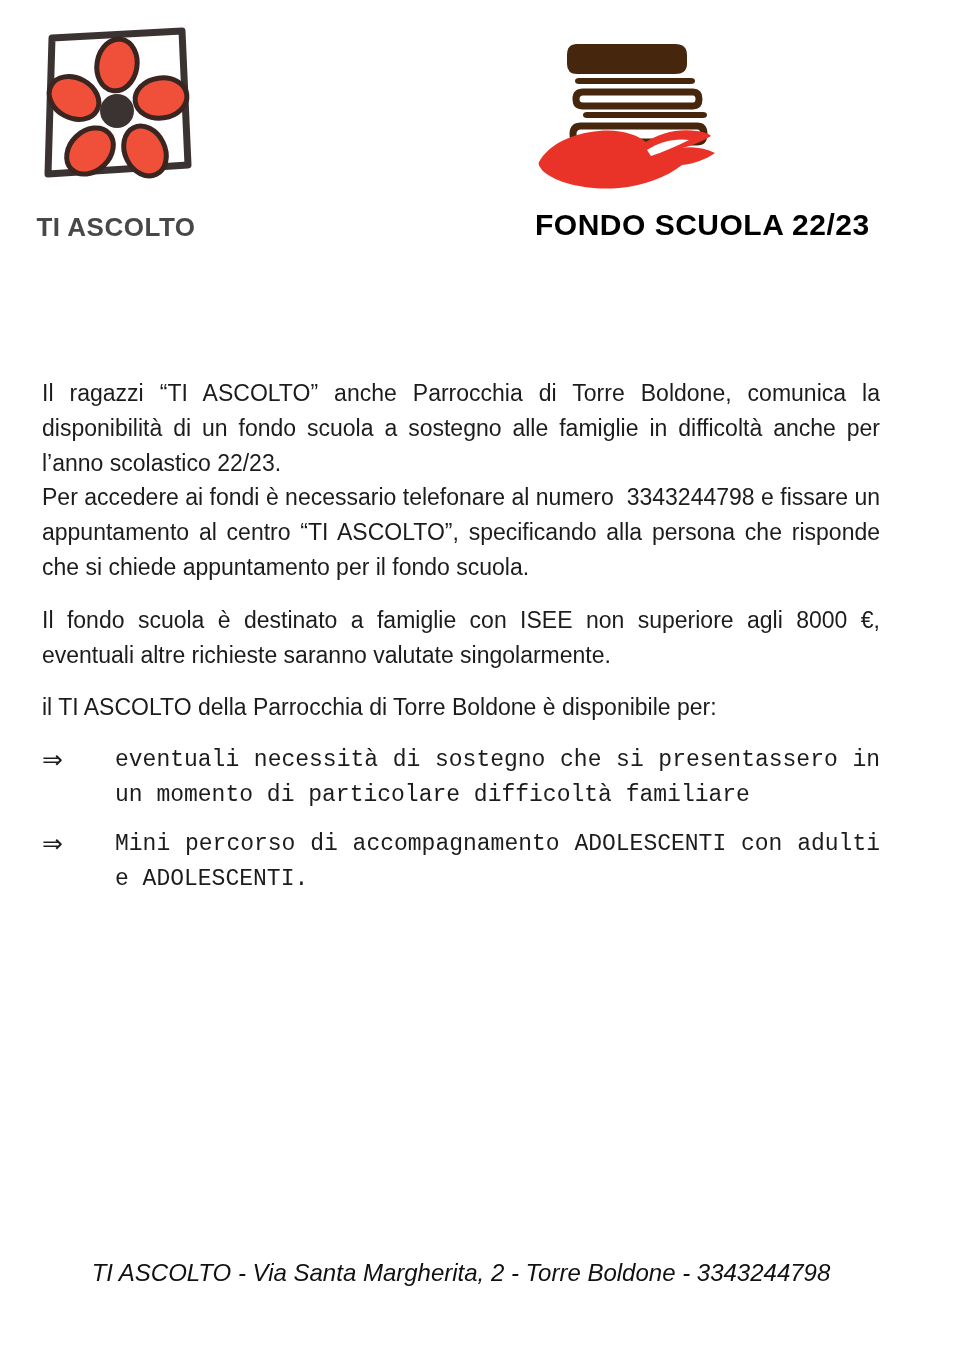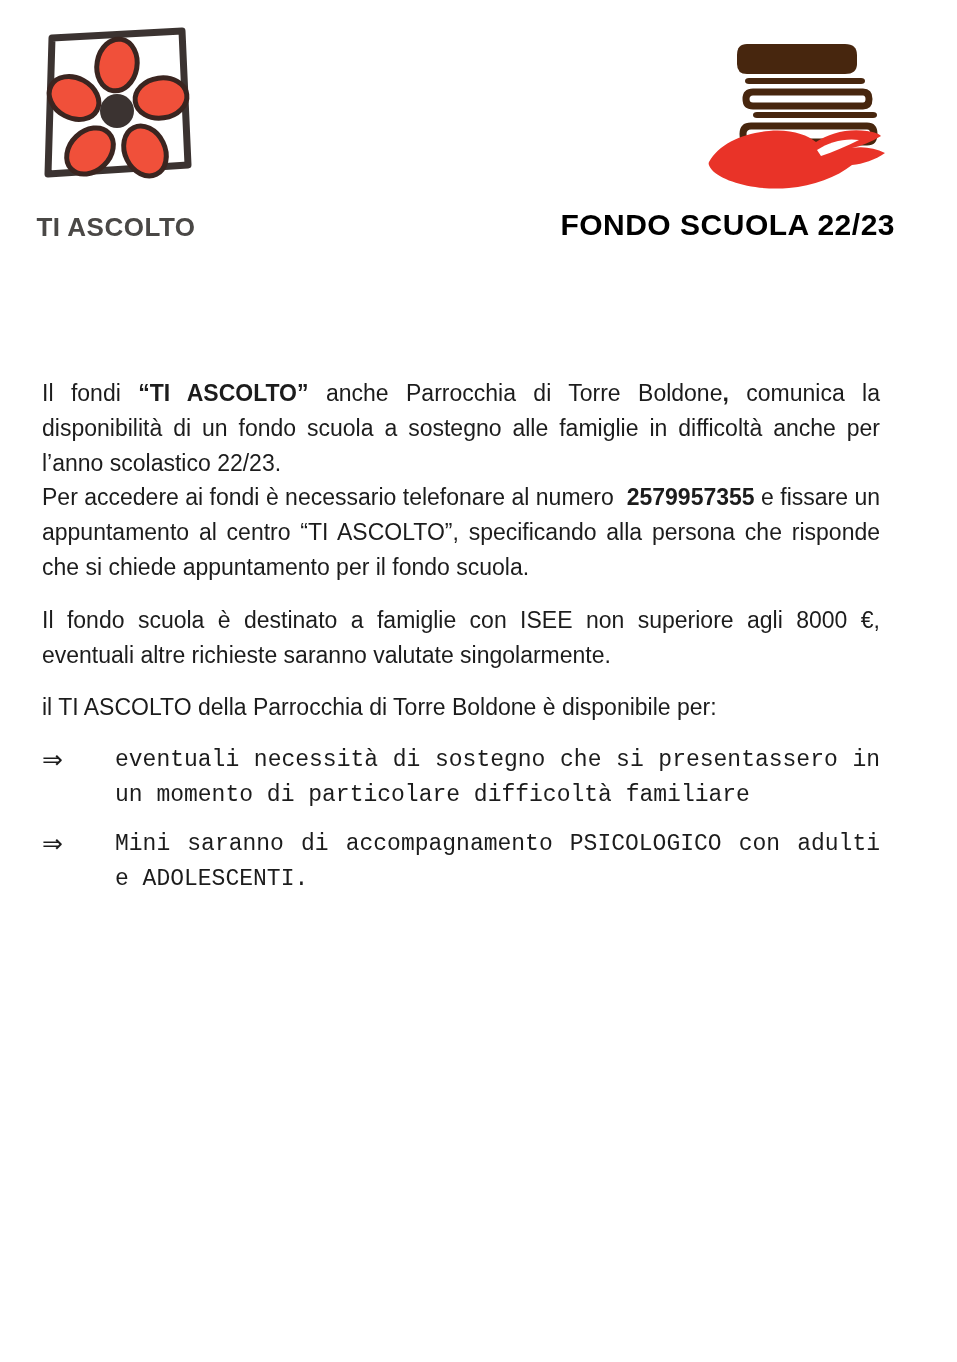--- a/index.html
+++ b/index.html
@@ -29,21 +29,21 @@
     font-size: 26px;
     letter-spacing: 0.5px;
     color: #4a4846;
     white-space: nowrap;
   }
   .program-block {
     position: absolute;
     left: 535px;
     top: 20px;
     width: 360px;
-    text-align: right;
+    text-align: left;
   }
   .program-title {
     margin-top: 12px;
     font-weight: 700;
     font-size: 30px;
     letter-spacing: 0.5px;
     color: #000000;
     white-space: nowrap;
   }
 
@@ -52,21 +52,21 @@
     position: absolute;
     top: 360px;
     left: 42px;
     width: 838px;
     font-size: 23px;
     line-height: 34.8px;
     text-align: justify;
   }
   .body-text p { margin: 0; }
   .mb { margin-bottom: 18px !important; }
-  .b { font-weight: 700; }
+  .b { font-weight: 400; }
 
   .bullet-row {
     display: flex;
     margin-bottom: 14px;
   }
   .bullet-marker {
     flex: 0 0 73px;
     font-family: "DejaVu Sans", sans-serif;
     font-size: 25px;
     line-height: 34.8px;
@@ -128,36 +128,37 @@
                C170,124 158,128 147,129
                C132,141 108,150 84,152
                C52,155 18,146 7,134 C4,130 3,128 4,126 Z" fill="#e93328"></path>
       <path d="M112,114 C124,106 140,102 154,104 C142,110 128,116 116,120 Z" fill="#ffffff"></path>
     </svg>
     <div class="program-title">FONDO SCUOLA 22/23</div>
   </div>
 
   <div class="body-text">
 
-    <p><span>Il fondi </span><span class="b">“TI ASCOLTO”</span><span> anche Parrocchia di Torre Boldone</span><span class="b">,</span><span> comunica la disponibilità di un fondo scuola a sostegno alle famiglie in difficoltà anche per l’anno scolastico 22/23.</span></p>
+    <p><span>Il ragazzi </span><span class="b">“TI ASCOLTO”</span><span> anche Parrocchia di Torre Boldone</span><span class="b">,</span><span> comunica la disponibilità di un fondo scuola a sostegno alle famiglie in difficoltà anche per l’anno scolastico 22/23.</span></p>
 
 
-    <p class="mb"><span>Per accedere ai fondi è necessario telefonare al numero &nbsp;</span><span class="b">2579957355</span><span> e fissare un appuntamento al centro “TI ASCOLTO”, specificando alla persona che risponde che si chiede appuntamento per il fondo scuola.</span></p>
+    <p class="mb"><span>Per accedere ai fondi è necessario telefonare al numero &nbsp;</span><span class="b">3343244798</span><span> e fissare un appuntamento al centro “TI ASCOLTO”, specificando alla persona che risponde che si chiede appuntamento per il fondo scuola.</span></p>
 
     <p class="mb">Il fondo scuola è destinato a famiglie con ISEE non superiore agli 8000 €, eventuali altre richieste saranno valutate singolarmente.</p>
 
 
     <p class="mb">il TI ASCOLTO della Parrocchia di Torre Boldone è disponibile per:</p>
 
     <div class="bullet-row">
       <span class="bullet-marker">⇒</span>
       <span class="bullet-text">eventuali necessità di sostegno che si presentassero in un momento di particolare difficoltà familiare</span>
     </div>
 
     <div class="bullet-row">
       <span class="bullet-marker">⇒</span>
-      <span class="bullet-text">Mini saranno di accompagnamento PSICOLOGICO con adulti e ADOLESCENTI.</span>
+      <span class="bullet-text">Mini percorso di accompagnamento ADOLESCENTI con adulti e ADOLESCENTI.</span>
     </div>
 
   </div>
 
+  <div class="footer">TI ASCOLTO - Via Santa Margherita, 2 - Torre Boldone - 3343244798</div>
 
 </div>
 
 </body></html>

